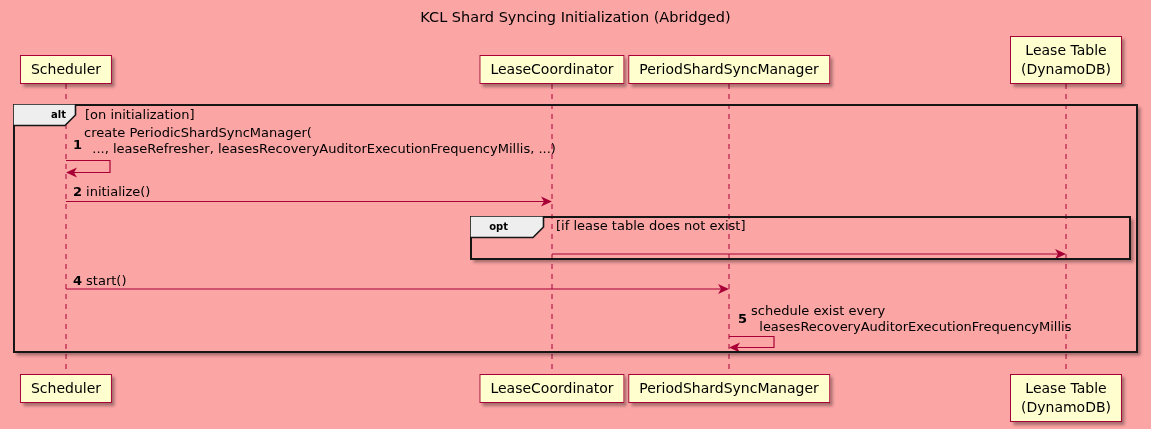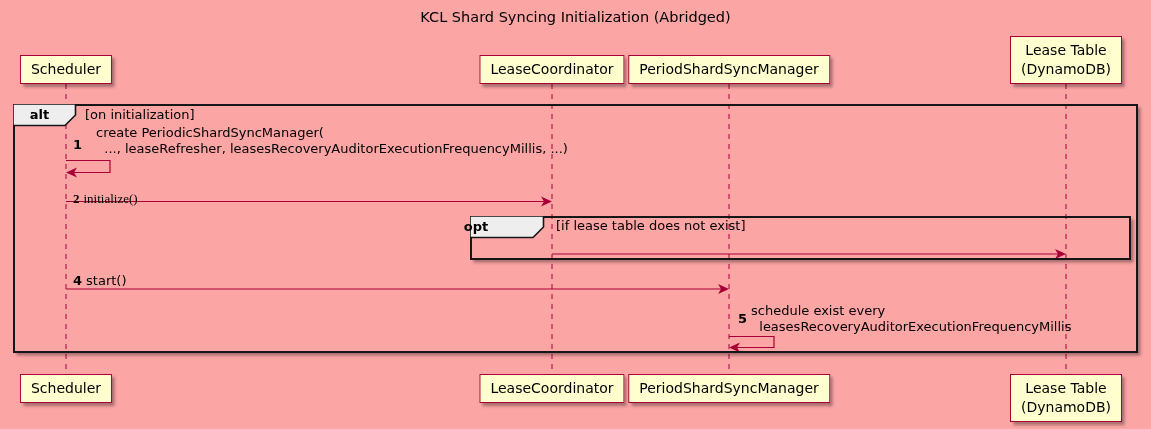--- a/index.html
+++ b/index.html
@@ -36,21 +36,21 @@
   .arrow{stroke:var(--arrow);stroke-width:1.2;fill:none;}
   .arrowhead{fill:var(--arrow);stroke:none;}
   .frame{
     position:absolute;border:2px solid var(--frame-border);
     box-shadow:2.5px 2.5px 3px rgba(0,0,0,0.35);box-sizing:border-box;
     background:transparent;
   }
   .pentagon{position:absolute;}
   .pentagon path{fill:var(--frame-label-fill);stroke:var(--frame-border);stroke-width:1.6;}
   .frame-op{
-    position:absolute;font-size:13px;font-weight:bold;text-align:center;
+    position:absolute;font-size:10px;font-weight:bold;text-align:right;
     color:var(--text);line-height:15px;
   }
   .guard{
     position:absolute;font-size:13px;font-weight:normal;color:var(--text);
     line-height:15px;white-space:pre;
   }
   .msg{
     position:absolute;font-size:13px;line-height:16px;color:var(--text);
     white-space:pre;
   }
@@ -99,24 +99,24 @@
   <div class="guard" style="left:85px;top:107px;">[on initialization]</div>
 
   <div class="frame" style="left:470px;top:216px;width:661px;height:44px;"></div>
   <svg class="pentagon" style="left:470px;top:216px;" width="78" height="23">
     <path d="M0,0 H73.5 V11 L63,21.5 H0 Z"></path>
   </svg>
   <div class="frame-op" style="left:444px;top:219px;width:64px;">opt</div>
   <div class="guard" style="left:556px;top:218px;">[if lease table does not exist]</div>
 
   <div class="msg msg-num" style="left:73px;top:137px;">1</div>
-  <div class="msg" style="left:96px;top:125px;">create PeriodicShardSyncManager(
+  <div class="msg" style="left:84px;top:125px;">create PeriodicShardSyncManager(
   ..., leaseRefresher, leasesRecoveryAuditorExecutionFrequencyMillis, ...)</div>
 
-  <div class="msg" style="left:73px;top:191px;font-family:Liberation Serif, serif;"><span class="msg-num">2</span><span>initialize()</span></div>
+  <div class="msg" style="left:73px;top:184px;"><span class="msg-num">2</span><span>initialize()</span></div>
 
 
   <div class="msg" style="left:73px;top:273px;"><span class="msg-num">4</span><span>start()</span></div>
 
   <div class="msg msg-num" style="left:738px;top:311px;">5</div>
   <div class="msg" style="left:751px;top:303px;">schedule exist every
   leasesRecoveryAuditorExecutionFrequencyMillis</div>
 
   <div class="pbox top" style="left:66px;">Scheduler</div>
   <div class="pbox top" style="left:552px;">LeaseCoordinator</div>

